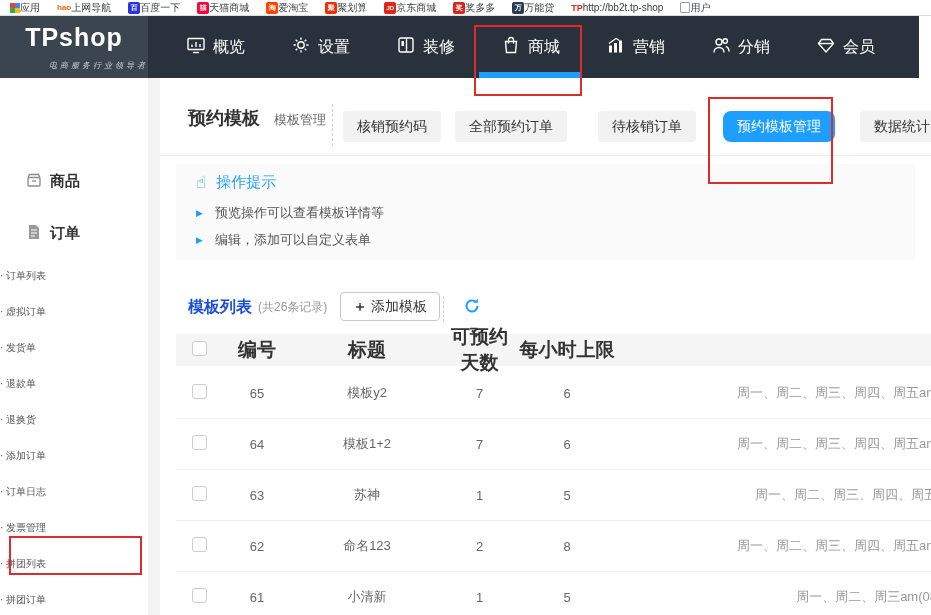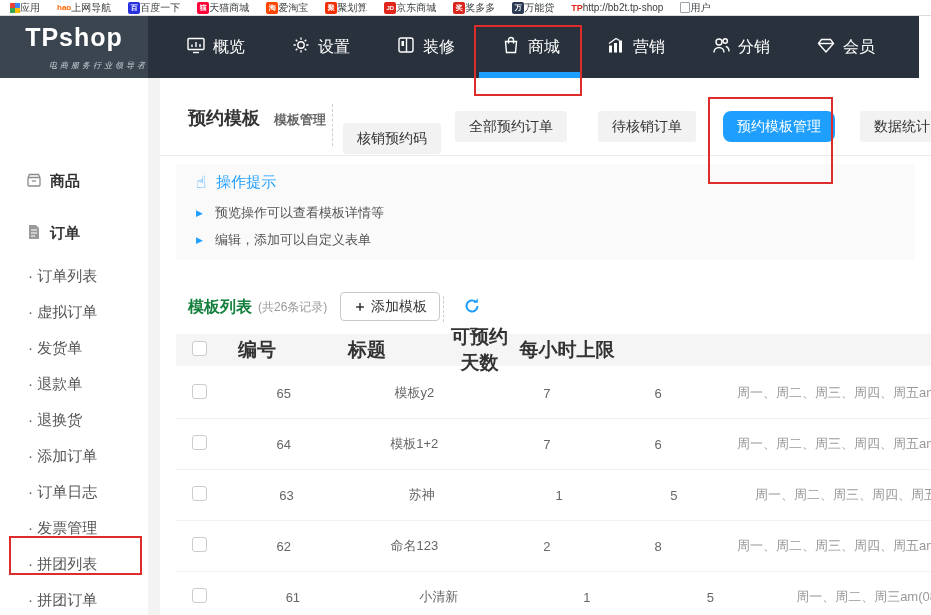--- a/index.html
+++ b/index.html
@@ -45,60 +45,60 @@
     height:6px; background:#1E9FFF; }
 
   
   .sidebar{ position:absolute; left:0; top:78px; width:148px; bottom:0; background:#fff; }
   .side-strip{ position:absolute; left:148px; top:78px; width:12px; bottom:0; background:#f3f3f3; }
   .side-section{ position:absolute; left:26px; display:flex; gap:8px; align-items:center;
     font-size:15px; font-weight:bold; color:#333; cursor:pointer; }
   .side-section svg{ width:16px; height:16px; }
   .ss1{ top:94px; } .ss2{ top:146px; }
   .side-list{ position:absolute; top:180px; left:0; right:0; }
-  .side-item{ height:36px; line-height:36px; padding-left:28px; font-size:15px; color:#555; cursor:pointer; }
+  .side-item{ height:36px; line-height:36px; font-size:10px; color:#555; cursor:pointer; }
   .side-item::before{ content:"· "; }
 
   
   .main{ position:absolute; left:160px; top:78px; right:0; bottom:0; background:#fff; }
   .page-head{ position:absolute; left:28px; top:28px; display:flex; align-items:baseline; }
   .page-title{ font-size:18px; font-weight:bold; color:#333; }
-  .page-subtitle{ font-size:13px; color:#666; margin-left:14px;font-weight:bold; }
+  .page-subtitle{ font-size:13px; color:#666; margin-left:14px; }
   .vdash{ position:absolute; border-left:1px dashed #cfcfcf; }
   .vd1{ left:172px; top:26px; height:42px; }
   .vd2{ left:283px; top:218px; height:26px; }
   .tab{ position:absolute; top:33px; height:31px; line-height:31px; padding:0 14px;
     background:#f2f2f2; color:#333; font-size:14px; border-radius:3px; cursor:pointer; white-space:nowrap; }
-  .t0{ left:183px;margin-top:12px; } .t1{ left:295px; } .t2{ left:438px; } .t3{ left:563px; } .t4{ left:700px; }
+  .t0{ left:183px; } .t1{ left:295px; } .t2{ left:438px; } .t3{ left:563px; } .t4{ left:700px; }
   .tab.active{ background:#1E9FFF; color:#fff; border-radius:8px; }
   .head-sep{ position:absolute; left:0; right:0; top:77px; height:1px; background:#ebebeb; }
 
   .tips{ position:absolute; left:16px; right:16px; top:86px; height:96px; background:#fafafa; }
   .tips-title{ position:absolute; left:20px; top:8px; display:flex; gap:10px; align-items:center;
     color:#1E9FFF; font-size:15px; }
   .hand-icon{ font-size:17px; color:#1E9FFF; }
   .tip-line{ position:absolute; left:20px; display:flex; gap:12px; align-items:center;
     font-size:13px; color:#555; }
   .tl1{ top:40px; } .tl2{ top:67px; }
   .tri{ color:#1E9FFF; font-size:9px; }
 
   .list-head{ position:absolute; left:28px; top:214px; height:30px; display:flex; align-items:center; }
-  .list-title{ font-size:16px; font-weight:bold; color:#15803d;font-family:Liberation Serif, serif; }
+  .list-title{ font-size:16px; font-weight:bold; color:#1d4ed8;font-family:Liberation Serif, serif; }
   .list-count{ font-size:12px; color:#999; margin-left:6px; }
   .add-btn{ position:absolute; left:180px; top:214px; height:29px; line-height:27px;
     border:1px solid #c9c9c9; border-radius:4px; padding:0 12px; font-size:14px; color:#333;
     background:#fff; cursor:pointer; white-space:nowrap; }
   .add-plus{ font-weight:bold; margin-right:4px; }
   .refresh{ position:absolute; left:303px; top:219px; width:18px; height:18px; cursor:pointer; }
 
   .table{ position:absolute; left:16px; right:0; top:256px; }
   .thead{ display:flex; align-items:center; height:32px; background:#f5f5f5;
     padding-left:16px; font-size:19px; font-weight:bold; color:#333; }
   .trow{ display:flex; align-items:center; height:51px; border-bottom:1px solid #f0f0f0;
-    padding-left:16px; font-size:13px; color:#666;gap:36px; }
+    padding-left:16px; font-size:13px; color:#666; }
   .rows{ margin-top:2px; }
   .c-check{ width:30px; }
   .c-id{ width:70px; text-align:center; }
   .c-title{ width:150px; text-align:center; }
   .c-days{ width:75px; text-align:center; }
   .c-hour{ width:100px; text-align:center; }
   .c-sched{ flex:1; text-align:right; color:#999; white-space:nowrap; margin-right:-6px; }
   .cb{ width:15px; height:15px; border:1px solid #ccc; border-radius:3px; background:#fff;
     display:inline-block; cursor:pointer; }
 

